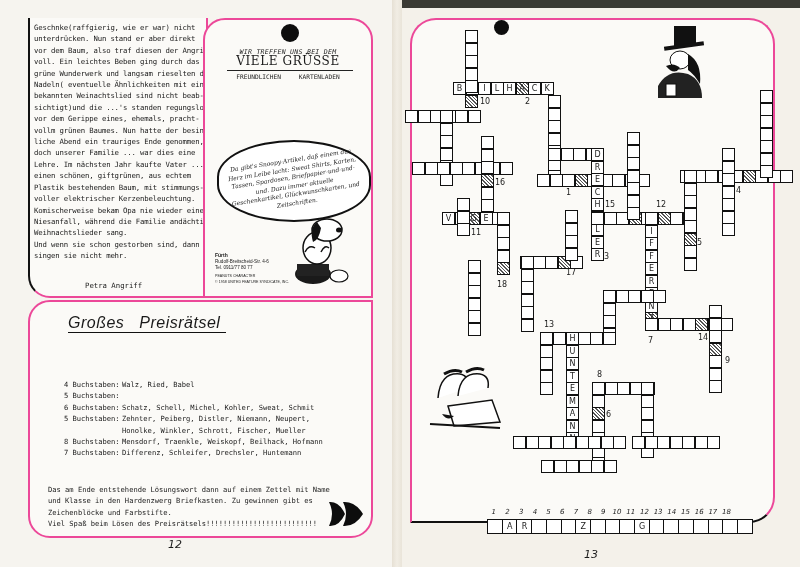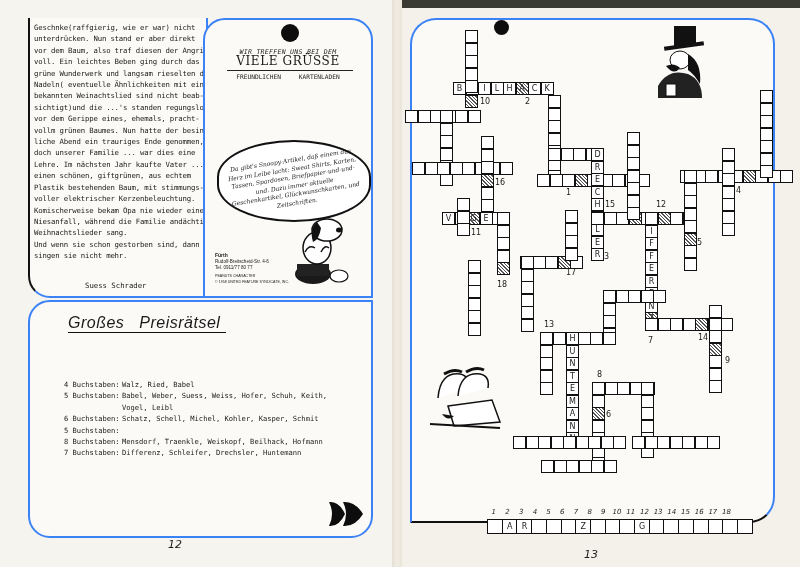--- a/index.html
+++ b/index.html
@@ -2,21 +2,21 @@
 <html><head>
 <meta charset="utf-8">
 <style>
   html,body{margin:0;padding:0;}
   body{width:800px;height:567px;background:#f4f1ea;position:relative;overflow:hidden;font-family:"DejaVu Sans Mono","Liberation Mono",monospace;color:#1a1a1a;}
   .page{position:absolute;top:0;height:567px;background:#f6f4ef;}
   #left-page{left:0;width:398px;}
   #right-page{left:398px;width:402px;background:#f8f7f3;}
   .spine{position:absolute;left:392px;top:0;width:10px;height:567px;background:linear-gradient(to right,#e6e0d4,#f1ede4,#e9e4d9);}
   .topbar{position:absolute;top:0;left:0;width:800px;height:8px;background:#3a3a33;}
-  .panel{position:absolute;border:2px solid #3b82f6;background:#fbfaf7;box-sizing:border-box;}
+  .panel{position:absolute;border:2px solid #ec4899;background:#fbfaf7;box-sizing:border-box;}
   #story-panel{left:28px;top:18px;width:180px;height:280px;border-radius:0 0 0 22px;border-top:none;border-left:2px solid #111;}
   #ad-panel{left:203px;top:18px;width:170px;height:280px;border-radius:22px 22px 0 0;}
   #quiz-panel{left:28px;top:300px;width:345px;height:238px;border-radius:22px 0 22px 22px;}
   .hole{position:absolute;width:18px;height:18px;border-radius:50%;background:#0d0d0d;}
   .story-text{position:absolute;left:4px;top:4px;width:172px;font-size:7.3px;line-height:11.4px;white-space:pre;letter-spacing:-0.15px;}
   .story-author{position:absolute;left:55px;top:263px;font-size:7.3px;}
   .ad-line1{position:absolute;left:0;width:100%;top:28px;text-align:center;font-size:6.5px;font-style:italic;letter-spacing:0.3px;}
   .ad-brand{position:absolute;left:0;width:100%;top:34px;text-align:center;font-family:"DejaVu Serif",serif;font-weight:normal;font-size:12px;letter-spacing:0.6px;}
   .ad-rule{position:absolute;left:22px;width:126px;top:50px;border-top:1px solid #222;}
   .ad-line2{position:absolute;left:0;width:100%;top:53px;text-align:center;font-size:6.2px;word-spacing:14px;}
@@ -66,21 +66,21 @@
 doch unserer Familie ... war dies eine
 Lehre. Im nächsten Jahr kaufte Vater ...
 einen schönen, giftgrünen, aus echtem
 Plastik bestehenden Baum, mit stimmungs-
 voller elektrischer Kerzenbeleuchtung.
 Komischerweise bekam Opa nie wieder einen
 Niesanfall, während die Familie andächtig
 Weihnachtslieder sang.
 Und wenn sie schon gestorben sind, dann
 singen sie nicht mehr.</div>
-    <div class="story-author">Suess Schrader</div>
+    <div class="story-author">Petra Angriff</div>
   </div>
 
   <div class="panel" id="ad-panel">
     <div class="hole" style="left:76px;top:4px;"></div>
     <div class="ad-line1">WIR TREFFEN UNS BEI DEM</div>
     <div class="ad-brand">VIELE GRÜSSE</div>
     <div class="ad-rule"></div>
     <div class="ad-line2">FREUNDLICHEN KARTENLADEN</div>
     <div class="bubble">
       <div class="bubble-text">Da gibt's Snoopy-Artikel, daß einem das Herz im Leibe lacht: Sweat Shirts, Karten, Tassen, Spardosen, Briefpapier-und-und-und. Dazu immer aktuelle Geschenkartikel, Glückwunschkarten, und Zeitschriften.</div>
@@ -106,39 +106,43 @@
 
   <div class="panel" id="quiz-panel">
     <div class="quiz-title">Großes Preisrätsel</div>
     <div class="quiz-list">
       <div class="quiz-row">
           <span class="lbl">4 Buchstaben:</span>
           <span class="val">Walz, Ried, Babel</span>
         </div>
       <div class="quiz-row">
           <span class="lbl">5 Buchstaben:</span>
-          <span class="val">Babel, Weber, Suess, Weiss, Hofer, Schuh, Keith,
-Vogel, Leibl</span>
         </div>
       <div class="quiz-row">
           <span class="lbl">6 Buchstaben:</span>
-          <span class="val">Schatz, Schell, Michel, Kohler, Kasper, Schmit</span>
+          <span class="val">Schatz, Schell, Michel, Kohler, Sweat, Schmit</span>
         </div>
       <div class="quiz-row">
           <span class="lbl">5 Buchstaben:</span>
+          <span class="val">Zehnter, Peiberg, Distler, Niemann, Neupert,
+Honolke, Winkler, Schrott, Fischer, Mueller</span>
         </div>
       <div class="quiz-row">
           <span class="lbl">8 Buchstaben:</span>
           <span class="val">Mensdorf, Traenkle, Weiskopf, Beilhack, Hofmann</span>
         </div>
       <div class="quiz-row">
           <span class="lbl">7 Buchstaben:</span>
           <span class="val">Differenz, Schleifer, Drechsler, Huntemann</span>
         </div>
     </div>
+    <div class="quiz-outro">Das am Ende entstehende Lösungswort dann auf einem Zettel mit Name
+und Klasse in den Hardenzwerg Briefkasten. Zu gewinnen gibt es
+Zeichenblöcke und Farbstifte.
+Viel Spaß beim Lösen des Preisrätsels!!!!!!!!!!!!!!!!!!!!!!!!!!</div>
     <svg class="arrow-icon" viewBox="0 0 38 30">
       <path d="M2 3 Q12 2 18 15 Q12 28 2 27 Q8 15 2 3Z" fill="#0d0d0d"></path>
       <path d="M16 3 Q28 2 36 15 Q28 28 16 27 Q22 15 16 3Z" fill="#0d0d0d"></path>
     </svg>
   </div>
 
   <div class="page-num" style="left:168px;top:538px;">12</div>
 </div>
 
 <div class="spine"></div>

